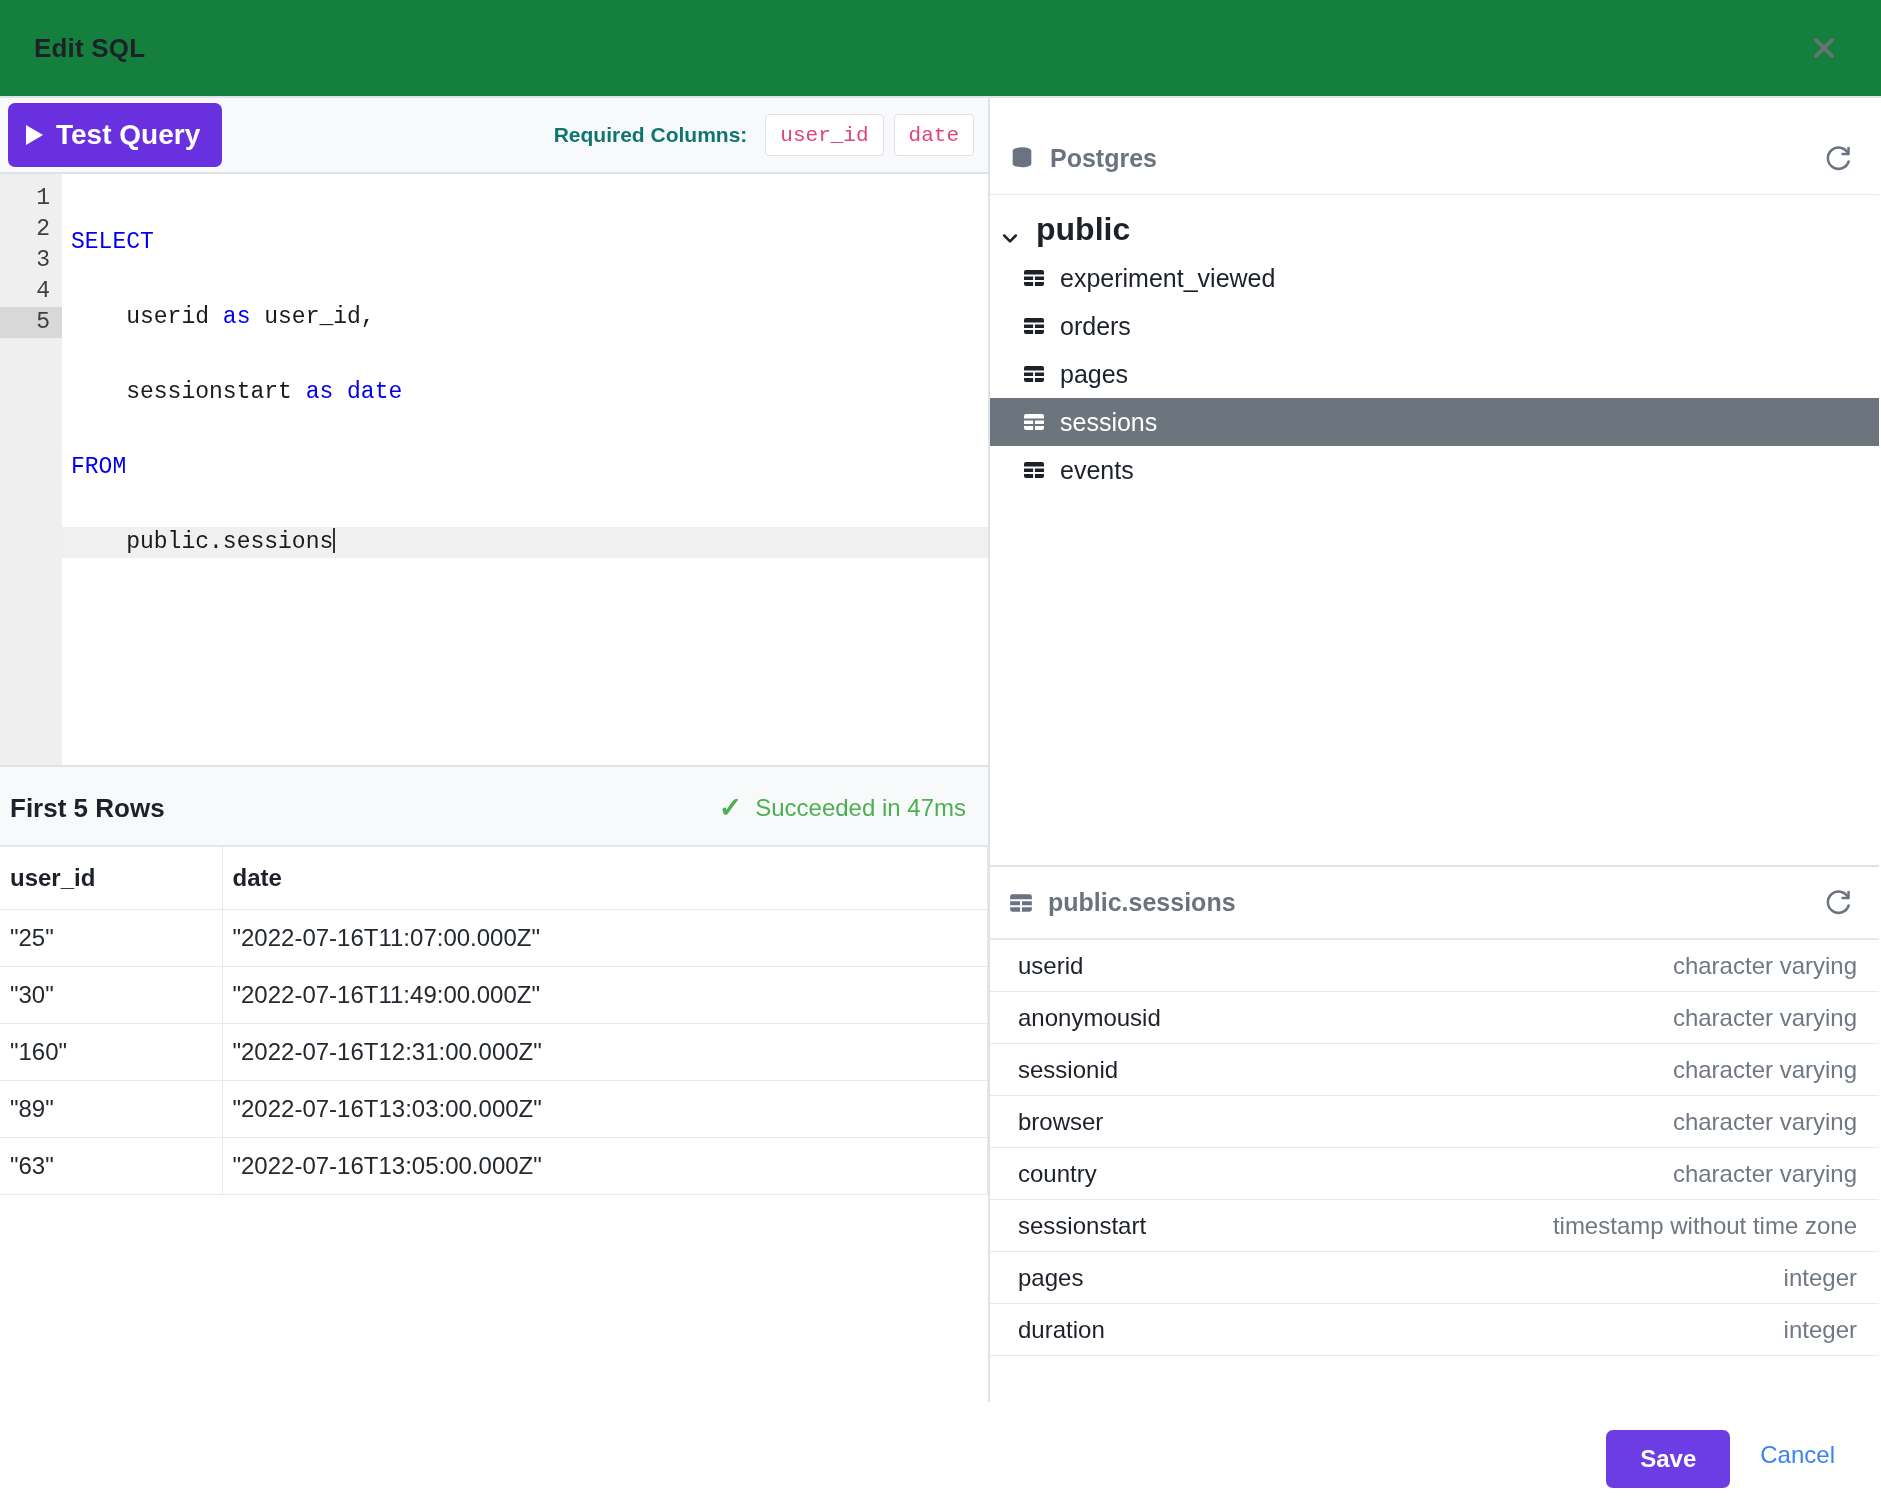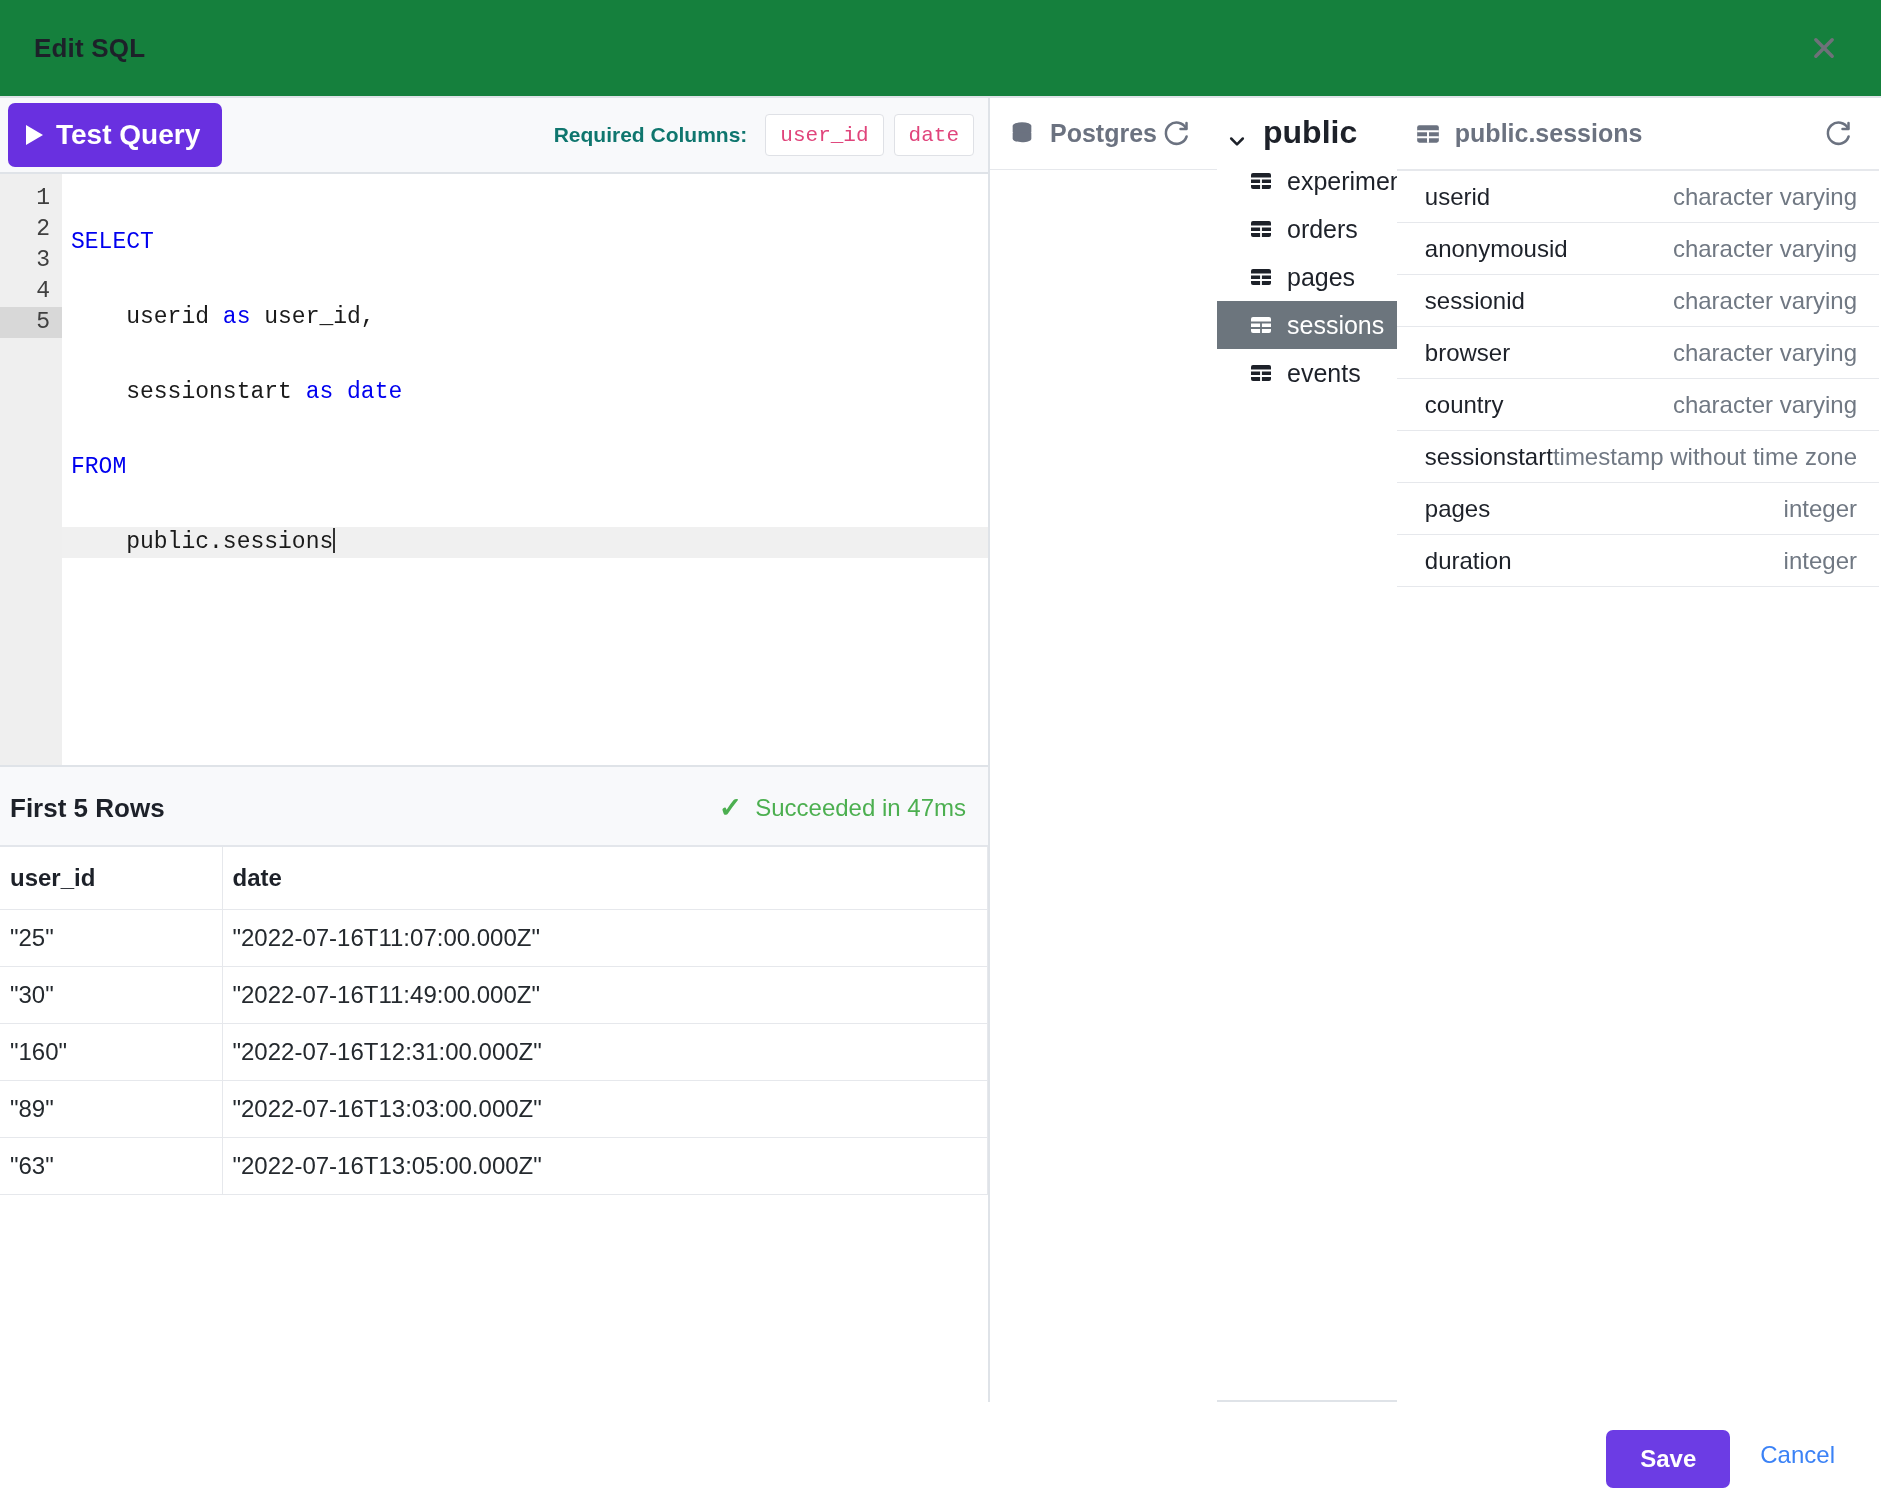--- a/index.html
+++ b/index.html
@@ -158,23 +158,24 @@
     border-right: 1px solid #e6e8ec;
     white-space: nowrap; overflow: hidden;
   }
   table.rows th { font-weight: bold; height: 62px; }
   table.rows td { height: 53px; font-weight: normal; color: #24292e; }
   table.rows col.c1 { width: 222px; }
 
   
   .right {
     width: 889px; flex: 0 0 889px;
-    display: flex; flex-direction: row;
+    display: flex; flex-direction: column;
     min-width: 0;
     background: #fff;
+    margin-top: 25px;
   }
   .panel-head {
     height: 72px; flex: 0 0 auto;
     display: flex; align-items: center;
     padding: 0 22px 0 18px;
     border-bottom: 1px solid #e6e8ec;
     background: #fff;
   }
   .panel-head-title {
     font-size: 25px; font-weight: bold; color: #6b7280;

